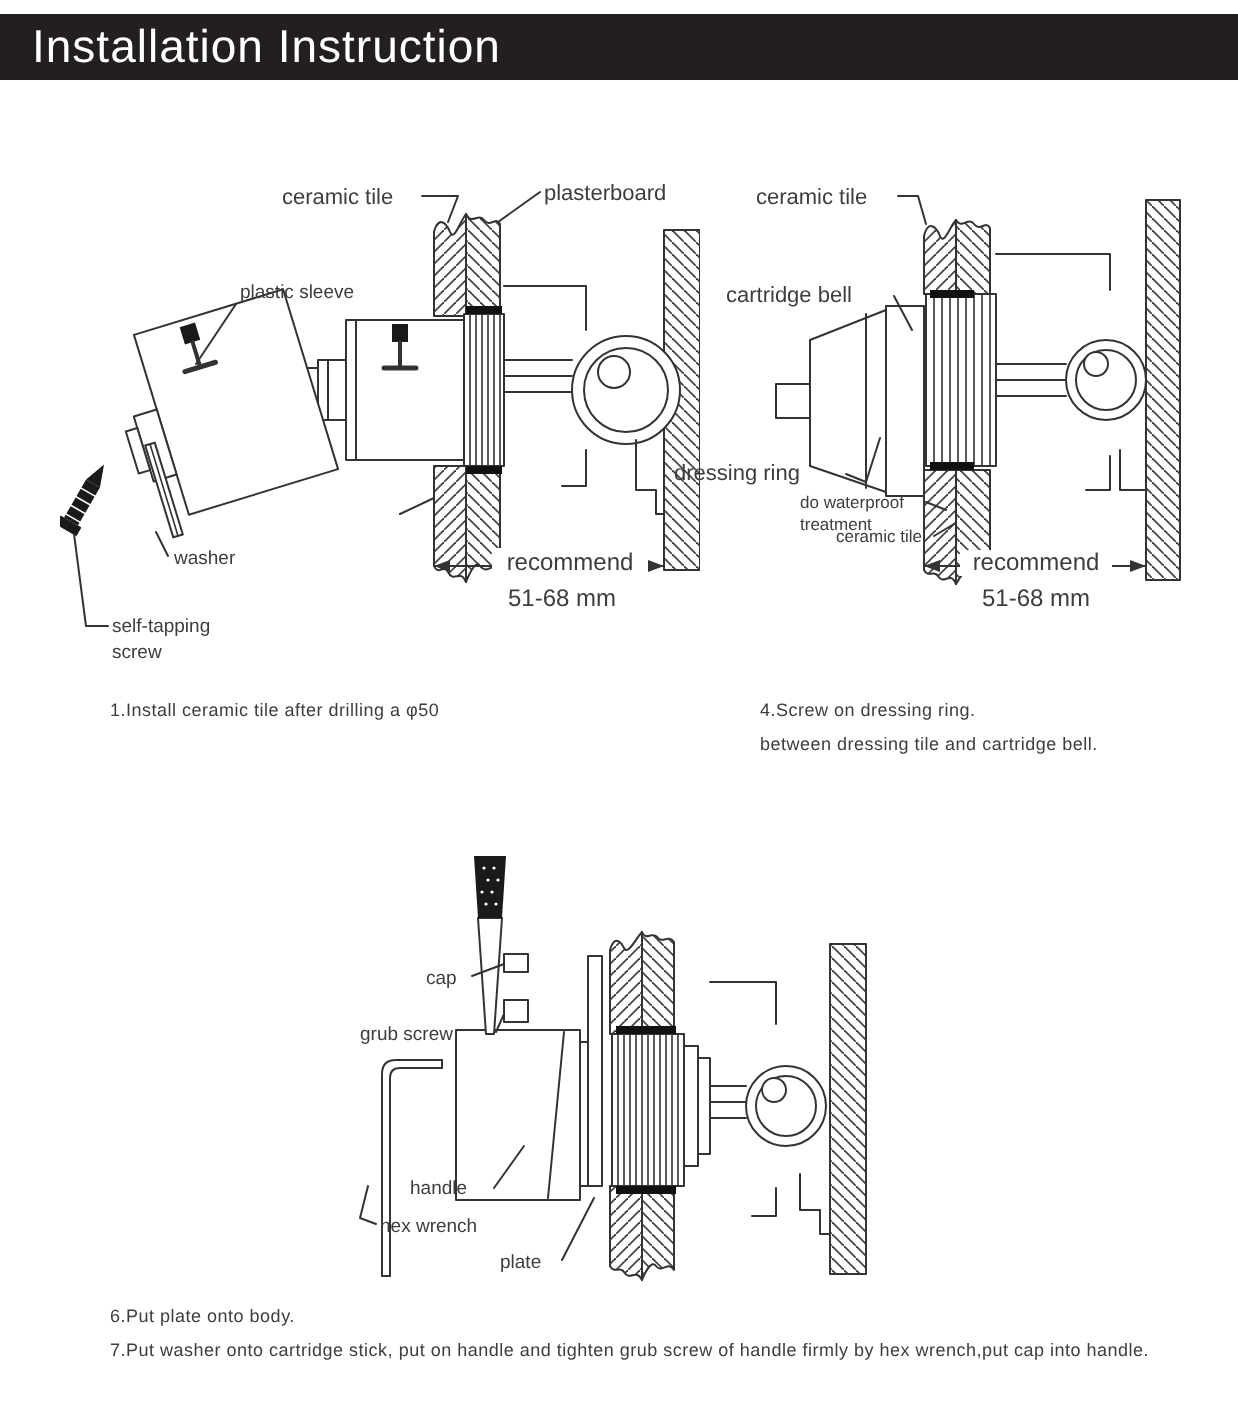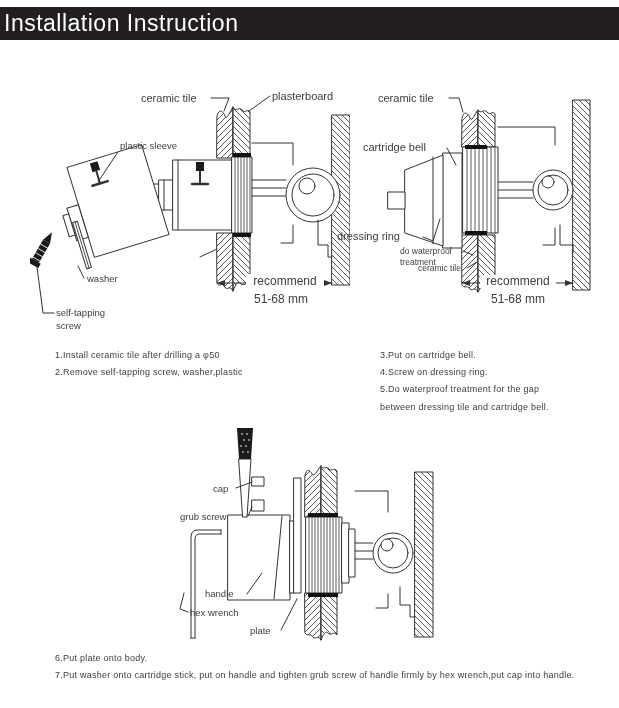--- a/index.html
+++ b/index.html
@@ -1,21 +1,21 @@
 <!DOCTYPE html>
 <html><head>
 <meta charset="utf-8">
 <title>Installation Instruction</title>
 <style>
   html,body{margin:0;padding:0;background:#ffffff;}
   body{width:619px;height:708px;position:relative;overflow:hidden;
        font-family:"Liberation Sans", sans-serif;}
   .header{position:absolute;left:0;top:7px;width:619px;height:33px;
           background:#231f20;color:#ffffff;display:flex;align-items:center;
-          padding-left:4px;box-sizing:border-box;font-size:23px;letter-spacing:0.5px;}
+          padding-left:16px;box-sizing:border-box;font-size:23px;letter-spacing:0.5px;}
   .diagram{position:absolute;}
   #d1{left:30px;top:85px;}
   #d2{left:330px;top:85px;}
   #d3{left:110px;top:425px;}
   svg text{font-family:"Liberation Sans", sans-serif;fill:#3d3d3d;}
   .lbl{font-size:11px;}
   .lbl-s{font-size:9.5px;}
   .lbl-xs{font-size:8.5px;}
   .dim{font-size:12px;}
   .steps{position:absolute;font-size:9px;color:#3d3d3d;letter-spacing:0.25px;}
@@ -229,26 +229,23 @@
   </g>
   <text class="lbl-s" x="103" y="67">cap</text>
   <text class="lbl-s" x="70" y="95">grub screw</text>
   <text class="lbl-s" x="95" y="172">handle</text>
   <text class="lbl-s" x="80" y="191">hex wrench</text>
   <text class="lbl-s" x="140" y="209">plate</text>
 </svg>
 
 <div id="steps-left" class="steps">
   <div>1.Install ceramic tile after drilling a φ50</div>
-  <div>2.Remove self-tapping screw, washer,plastic</div>
 </div>
 
 <div id="steps-right" class="steps">
-  <div>3.Put on cartridge bell.</div>
   <div>4.Screw on dressing ring.</div>
-  <div>5.Do waterproof treatment for the gap</div>
   <div>between dressing tile and cartridge bell.</div>
 </div>
 
 <div id="steps-bottom" class="steps">
   <div>6.Put plate onto body.</div>
   <div>7.Put washer onto cartridge stick, put on handle and tighten grub screw of handle firmly by hex wrench,put cap into handle.</div>
 </div>
 
 </body></html>

